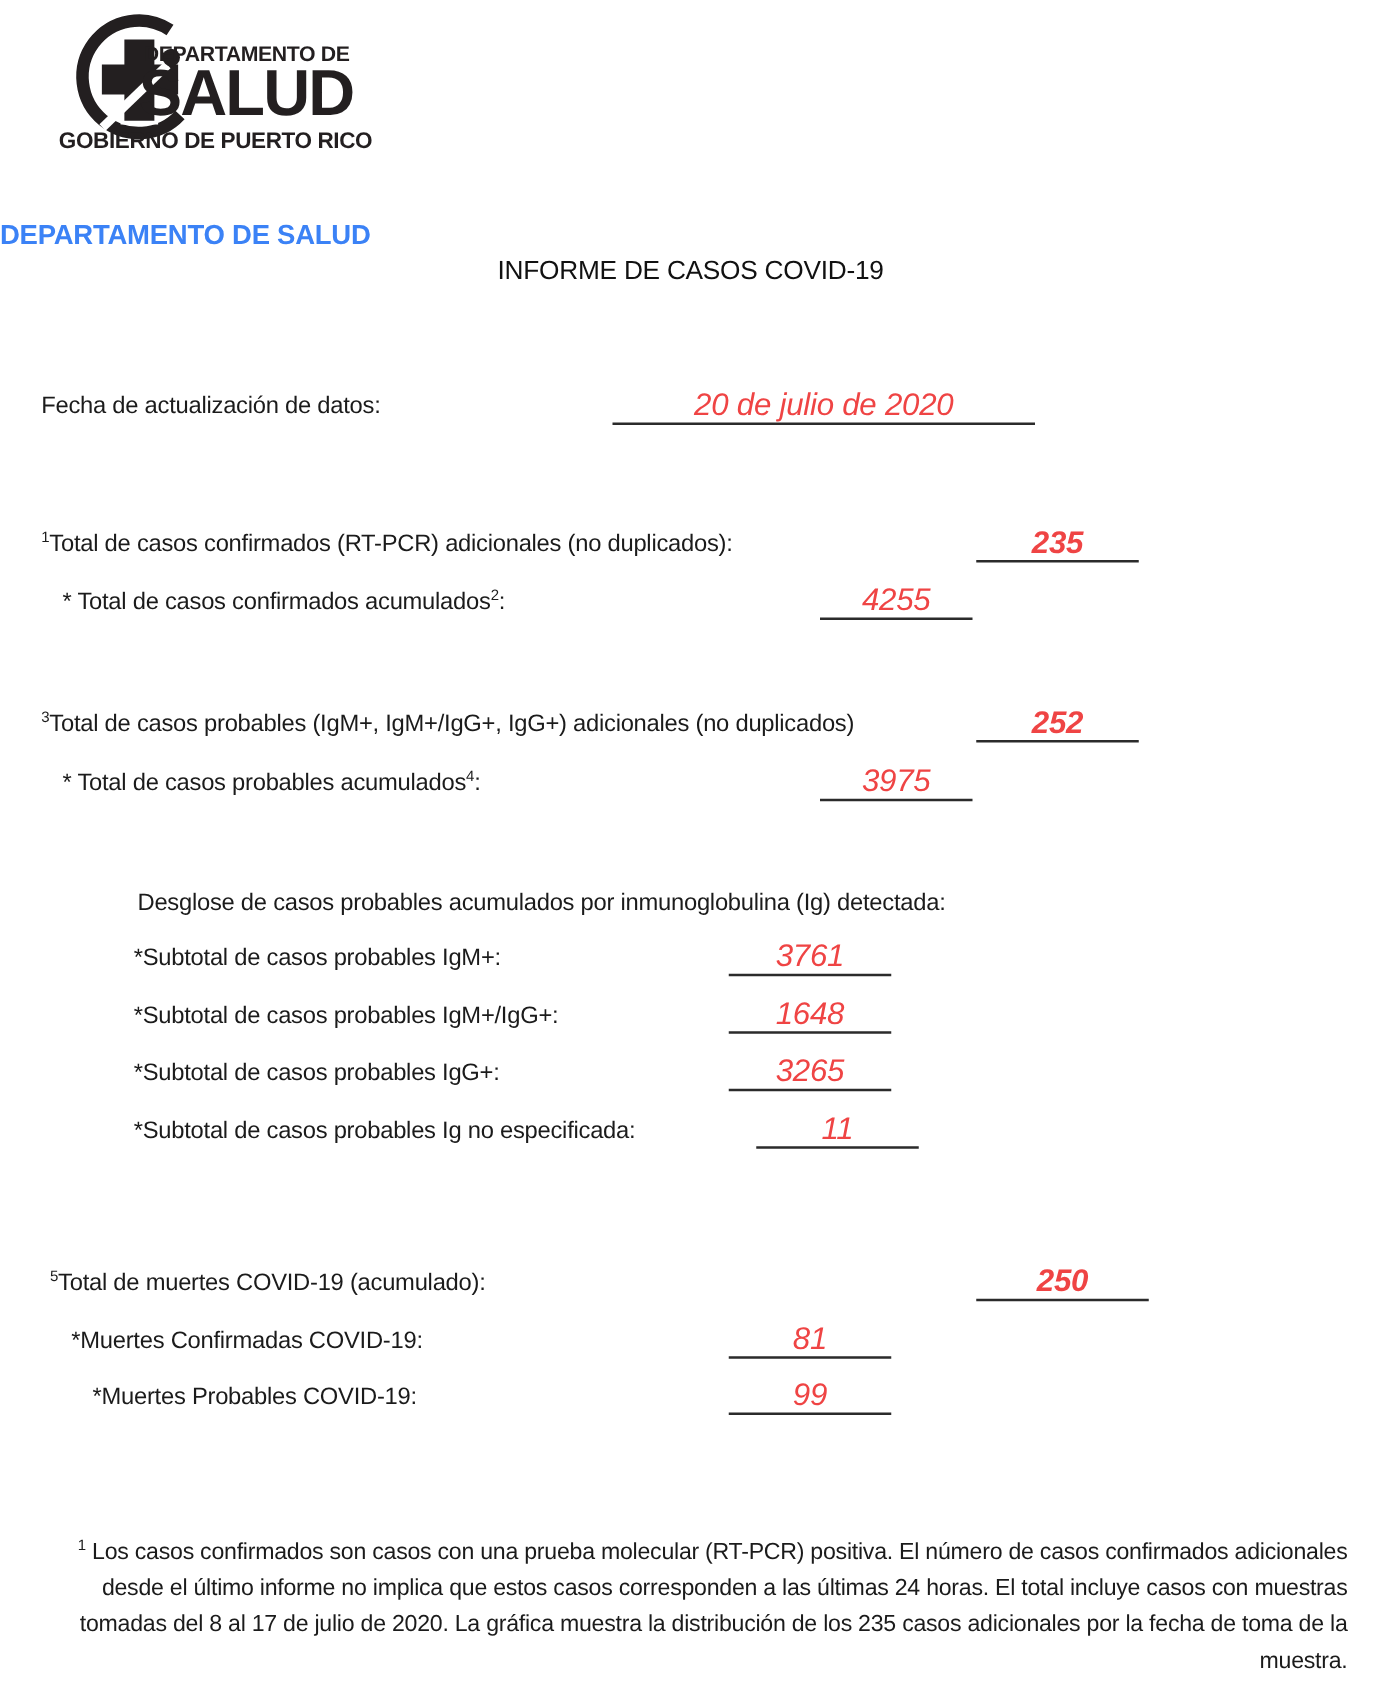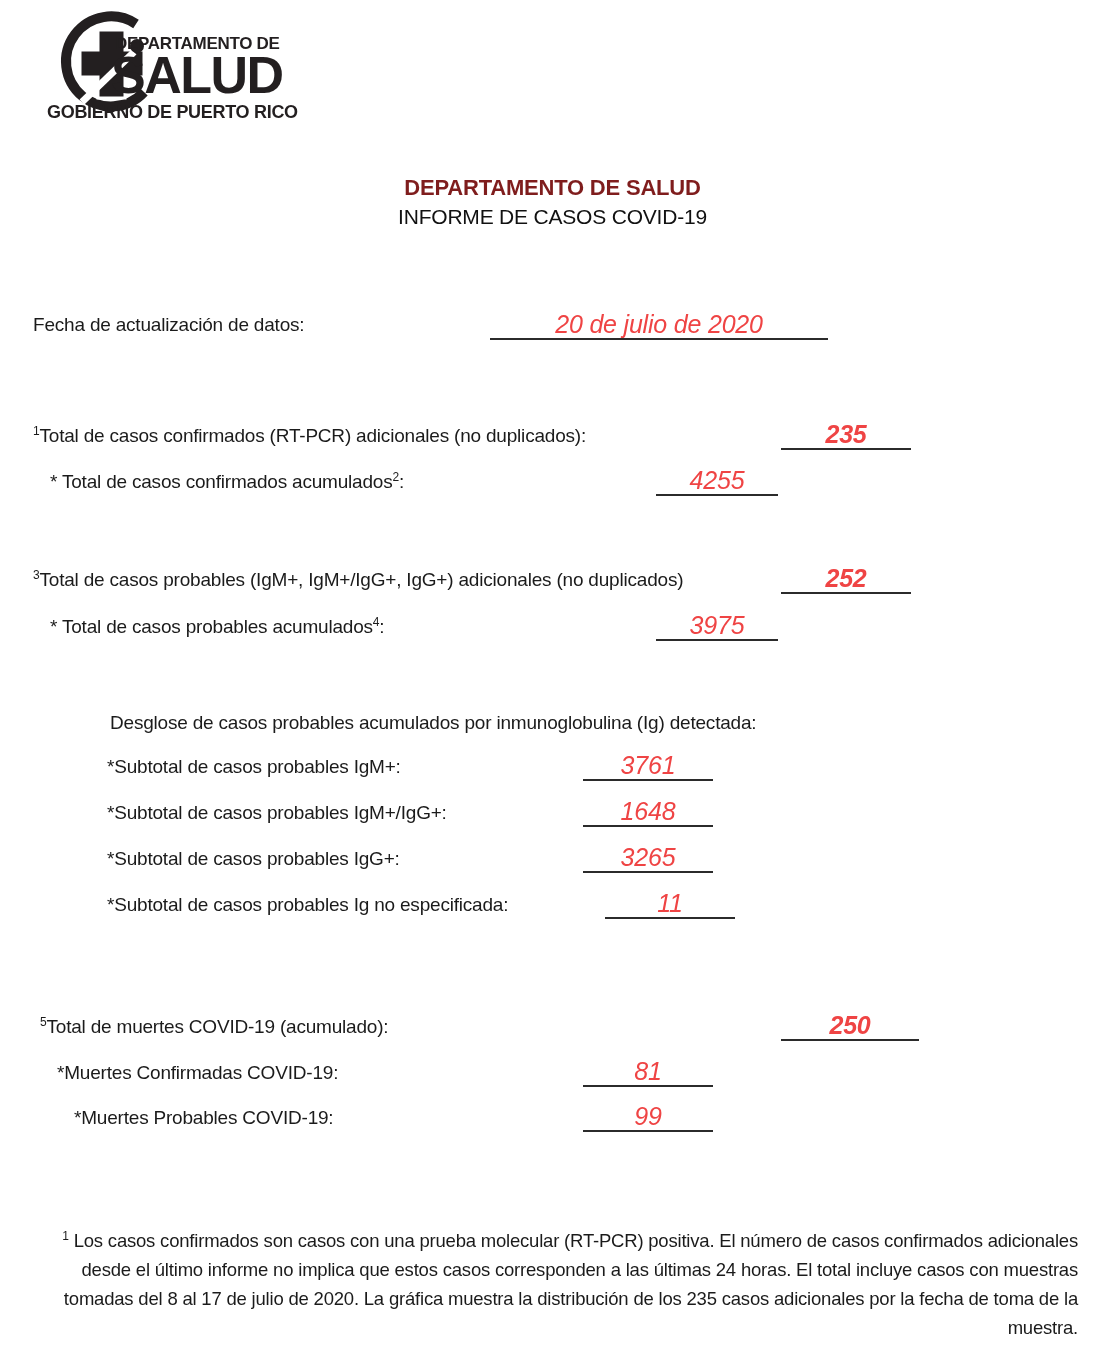--- a/index.html
+++ b/index.html
@@ -34,25 +34,25 @@
     letter-spacing:-0.2px;
     border-bottom:2px solid #2b2b2b;
     padding-bottom:1px;
     color:#ef4444;
     font-style:italic;
   }
   .value-bold{font-weight:700;}
   .doc-title{
     position:absolute;
     left:0; right:0;
-    text-align:center;
+    text-align:left;
     font-size:22px;
     font-weight:700;
     letter-spacing:-0.2px;
-    color:#7f1d1d;
+    color:#3b82f6;
   }
   .doc-subtitle{
     position:absolute;
     left:0; right:0;
     text-align:center;
     font-size:21px;
     font-weight:400;
     letter-spacing:-0.2px;
     color:#111;
   }

